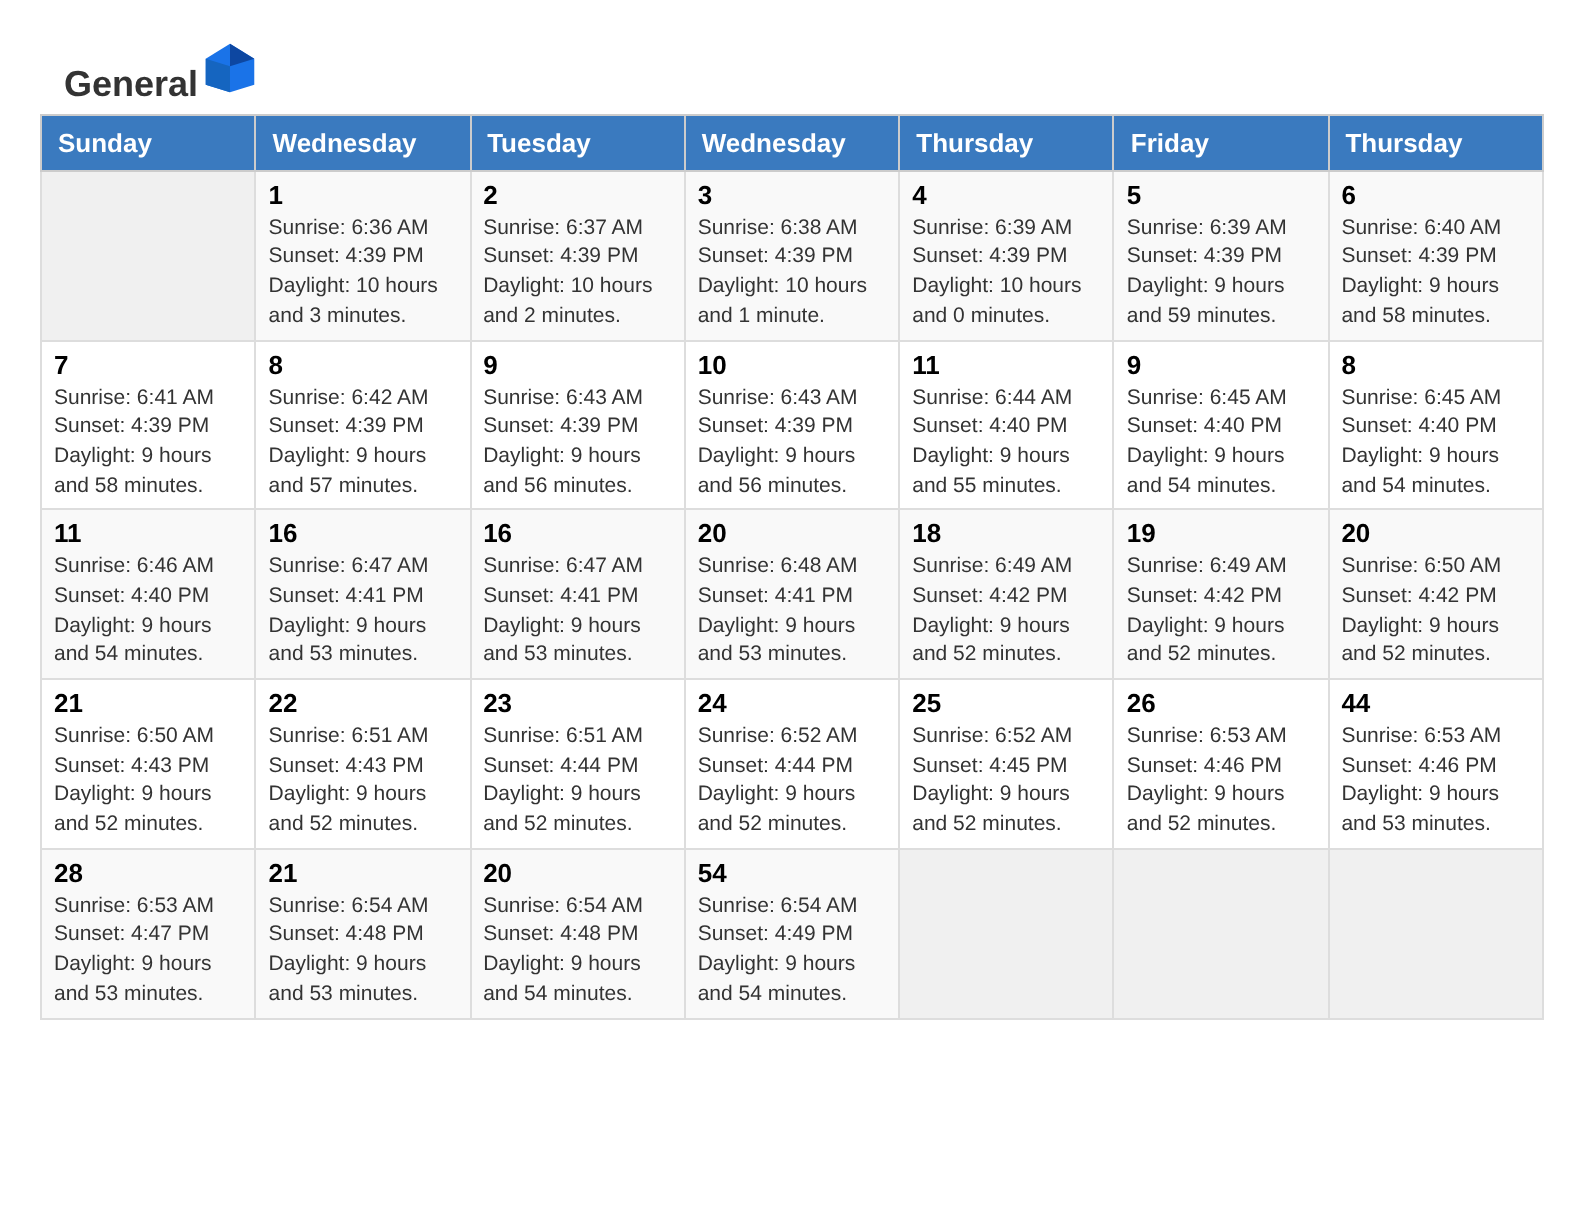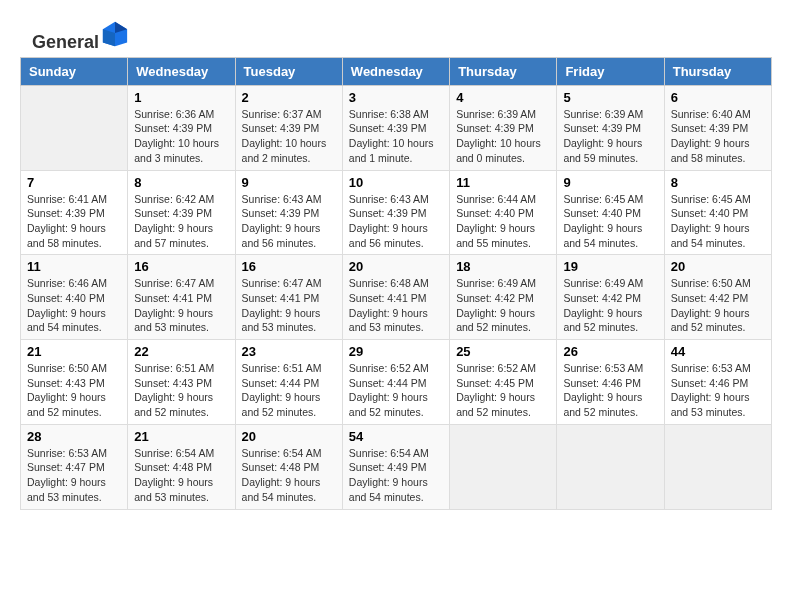--- a/index.html
+++ b/index.html
@@ -214,21 +214,21 @@
         </td>
         <td>
           <span class="day-number">22</span>
           <div class="day-info">Sunrise: 6:51 AM<br>Sunset: 4:43 PM<br>Daylight: 9 hours<br>and 52 minutes.</div>
         </td>
         <td>
           <span class="day-number">23</span>
           <div class="day-info">Sunrise: 6:51 AM<br>Sunset: 4:44 PM<br>Daylight: 9 hours<br>and 52 minutes.</div>
         </td>
         <td>
-          <span class="day-number">29</span>
+          <span class="day-number">24</span>
           <div class="day-info">Sunrise: 6:52 AM<br>Sunset: 4:44 PM<br>Daylight: 9 hours<br>and 52 minutes.</div>
         </td>
         <td>
           <span class="day-number">25</span>
           <div class="day-info">Sunrise: 6:52 AM<br>Sunset: 4:45 PM<br>Daylight: 9 hours<br>and 52 minutes.</div>
         </td>
         <td>
           <span class="day-number">26</span>
           <div class="day-info">Sunrise: 6:53 AM<br>Sunset: 4:46 PM<br>Daylight: 9 hours<br>and 52 minutes.</div>
         </td>

